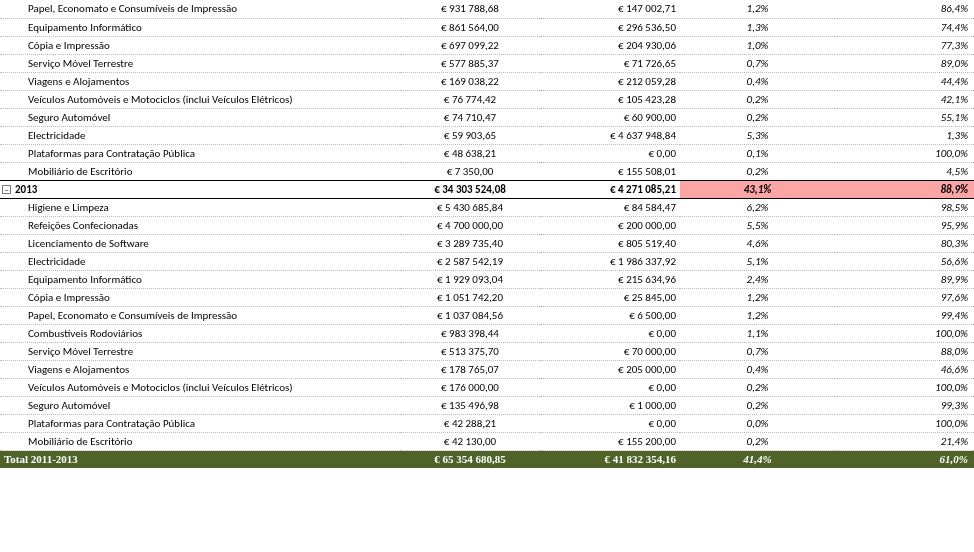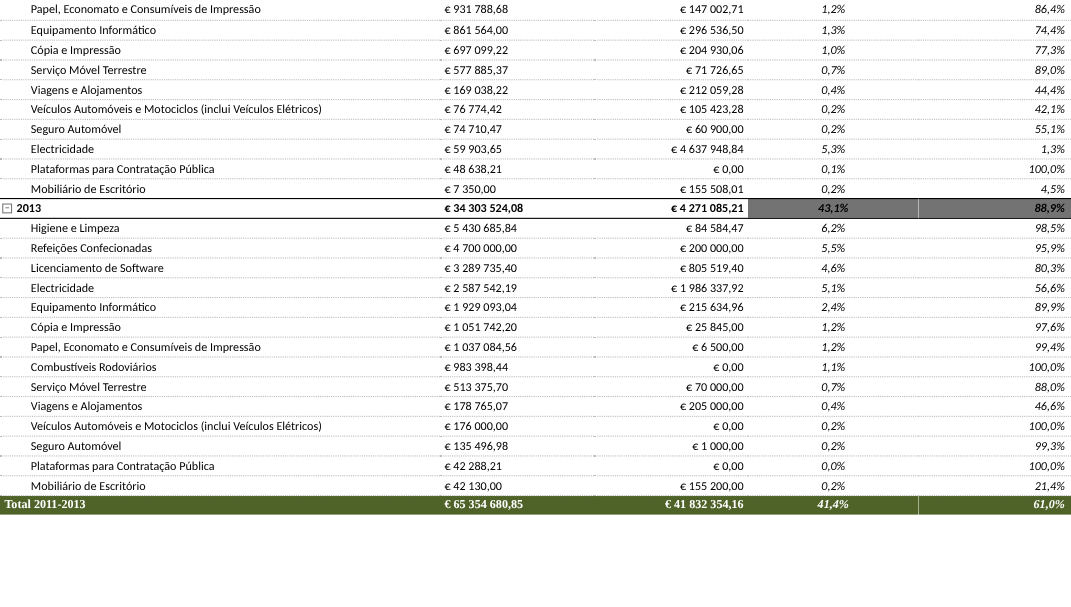--- a/index.html
+++ b/index.html
@@ -18,33 +18,33 @@
     table-layout: fixed;
   }
   td {
     padding: 1px 4px;
     border-bottom: 1px dotted #bbb;
     height: 18px;
     white-space: nowrap;
     overflow: hidden;
   }
   .col-label { width: 400px; text-align: left; padding-left: 28px; }
-  .col-val1  { width: 140px; text-align: left; }
+  .col-val1  { width: 140px; text-align: center; }
   .col-val2  { width: 140px; text-align: right; }
   .col-pct1  { width: 155px; text-align: center; font-style: italic; }
   .col-pct2  { width: 139px; text-align: right; font-style: italic; padding-right: 6px; }
 
   tr.group td {
     border-top: 1px solid #000;
     border-bottom: 1px solid #000;
     font-weight: bold;
   }
   tr.group .col-label { padding-left: 2px; margin-left: 40px; }
   tr.group .col-pct1, tr.group .col-pct2 {
-    background: #737373;
+    background: #fca5a5;
     font-style: italic;
   }
   .expander {
     display: inline-block;
     width: 9px;
     height: 9px;
     border: 1px solid #7a7a7a;
     line-height: 7px;
     text-align: center;
     font-size: 9px;

